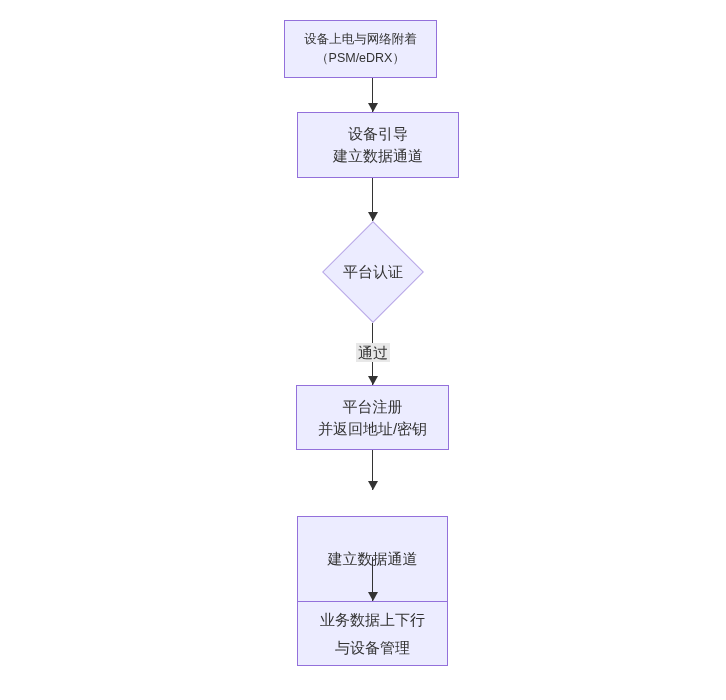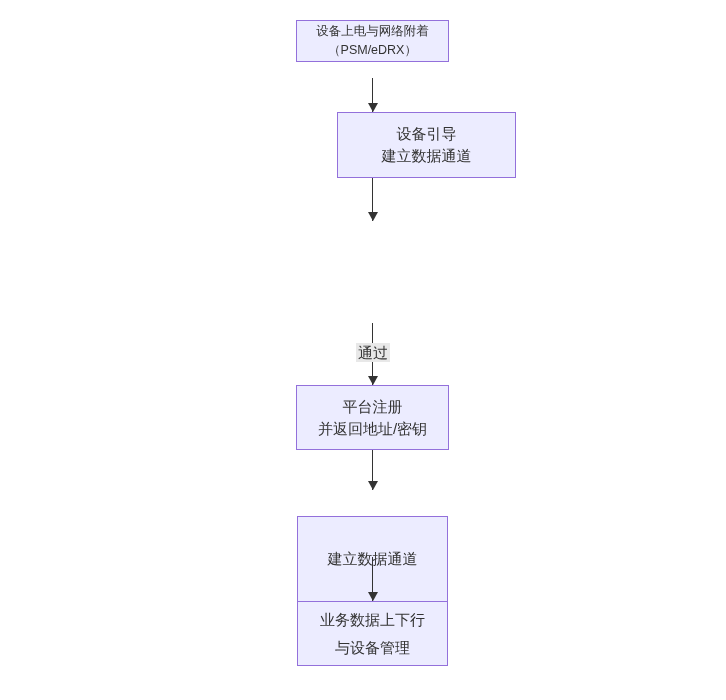--- a/index.html
+++ b/index.html
@@ -25,22 +25,22 @@
     flex-direction: column;
     align-items: center;
     justify-content: center;
     text-align: center;
     font-size: 15px;
     line-height: 1.45;
   }
   .node.small-text { font-size: 12.5px; line-height: 1.55; }
 
   
-  #node-0 { left: 296px; top: 20px;  width: 153px; height: 42px; text-align: right; }
-  #node-1 { left: 297px; top: 112px; width: 179px; height: 66px; margin-left: 40px; }
+  #node-0 { left: 284px; top: 20px;  width: 153px; height: 58px; text-align: right; }
+  #node-1 { left: 297px; top: 112px; width: 162px; height: 66px; }
   #node-3 { left: 296px; top: 385px; width: 153px; height: 65px; }
   #node-4 { left: 297px; top: 516px; width: 151px; height: 86px; }
   #node-5 { left: 297px; top: 601px; width: 151px; height: 65px; gap: 6px; }
 
   
   .diamond-wrap {
     position: absolute;
     left: 322px; top: 221px;
     width: 102px; height: 102px;
   }
@@ -113,20 +113,24 @@
 
   <div class="node" id="node-1">
     <span>设备引导</span>
     <span>建立数据通道</span>
   </div>
 
   <div class="edge" id="edge-1">
     <div class="arrowhead"></div>
   </div>
 
+  <div class="diamond-wrap">
+    <div class="diamond-shape"></div>
+    <span class="diamond-label">平台认证</span>
+  </div>
 
   <div class="edge" id="edge-2">
     <div class="arrowhead"></div>
   </div>
   <span class="edge-label">通过</span>
 
   <div class="node" id="node-3">
     <span>平台注册</span>
     <span>并返回地址/密钥</span>
   </div>

